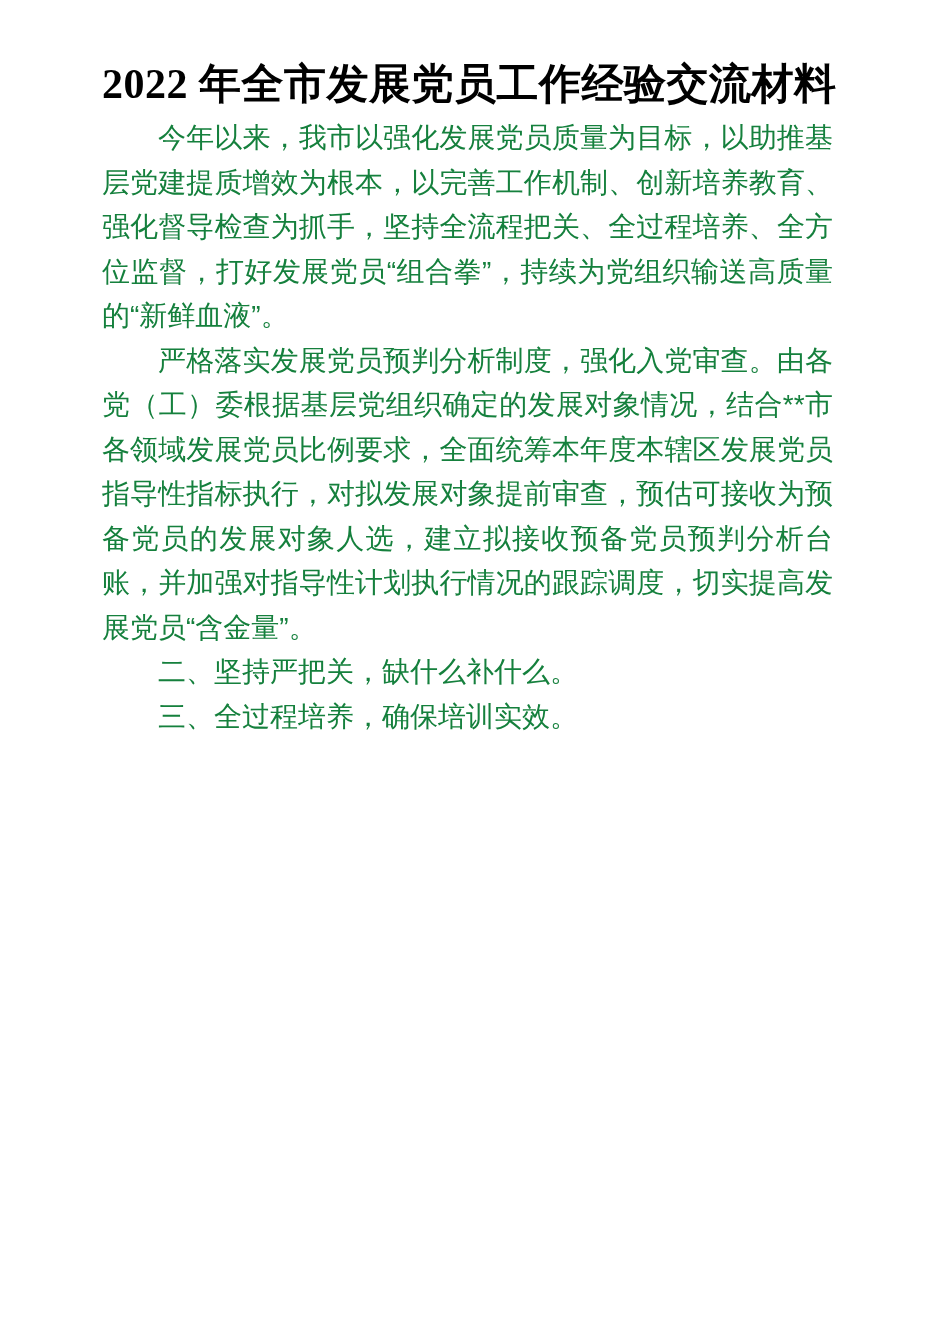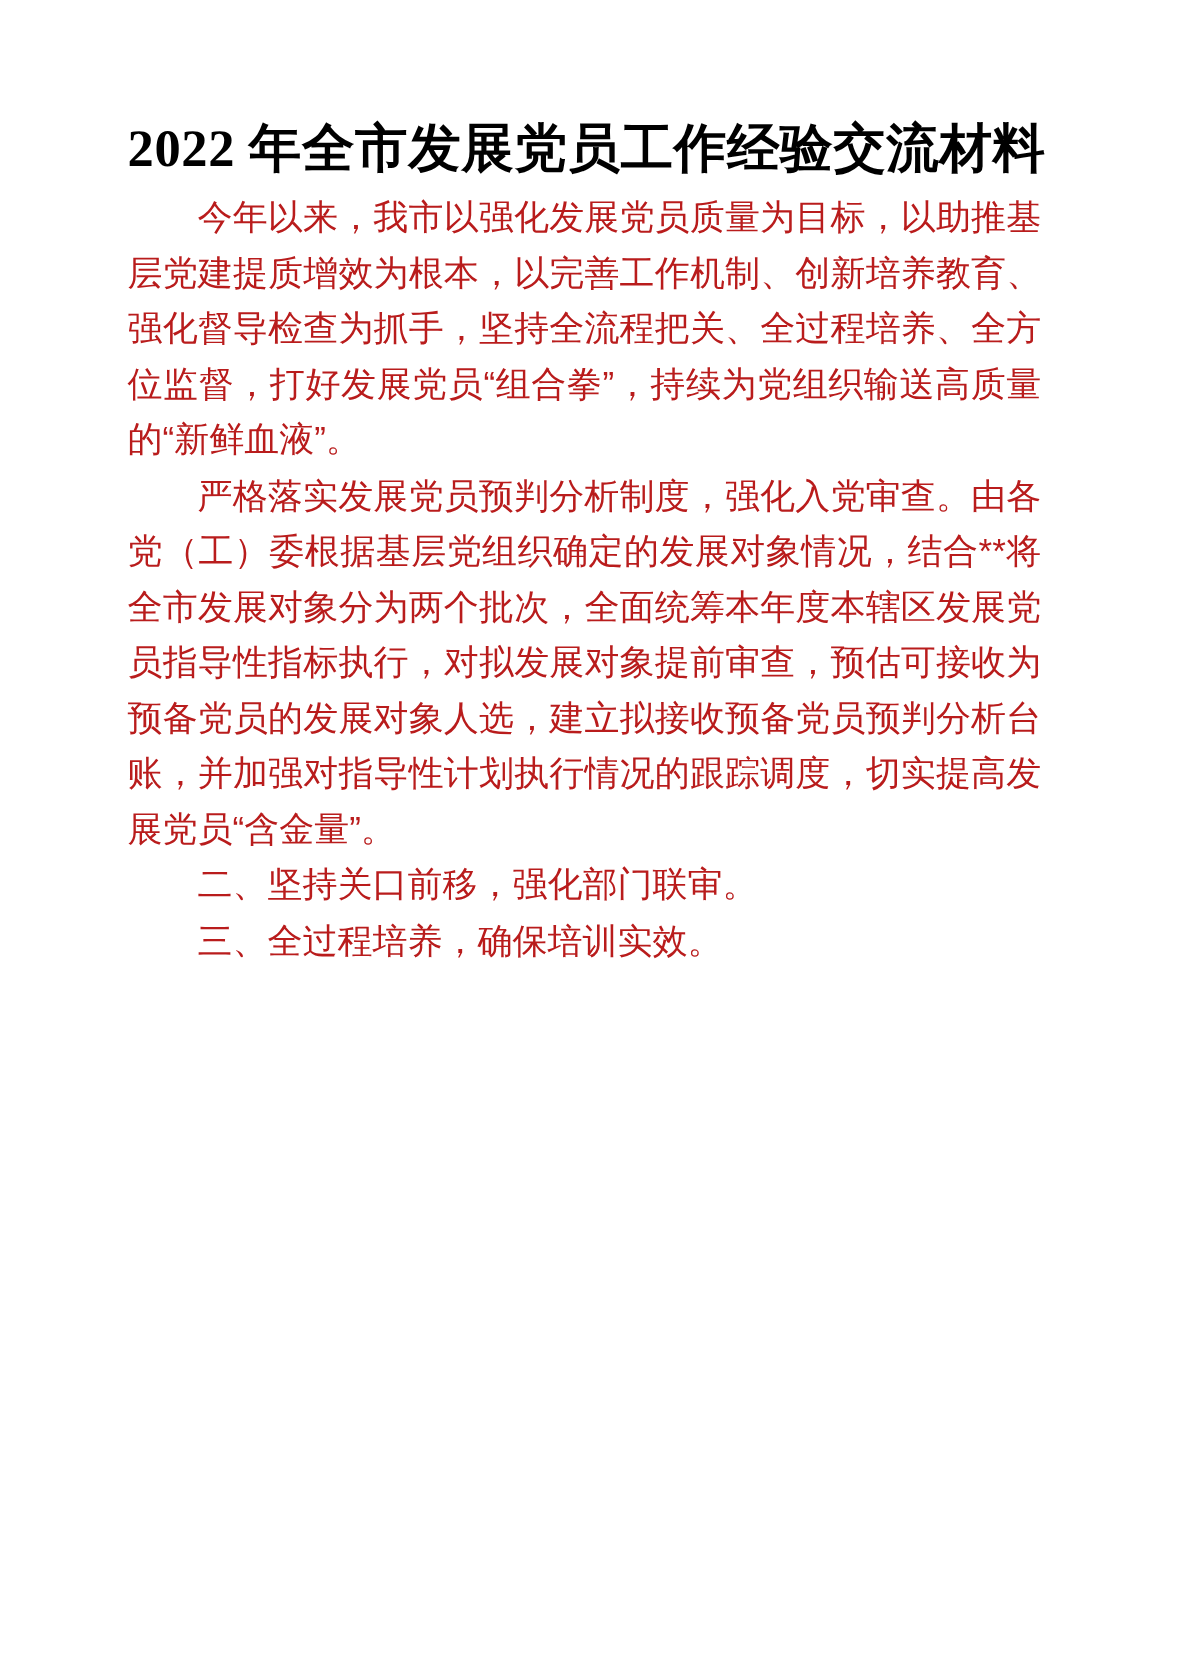--- a/index.html
+++ b/index.html
@@ -7,55 +7,55 @@
     padding: 0;
     background: #ffffff;
   }
   .page {
     position: relative;
     width: 950px;
     height: 1344px;
     background: #ffffff;
     overflow: hidden;
     box-sizing: border-box;
-    padding: 88px 117px 0 102px;
+    padding: 52px 117px 0 102px;
     color: #000000;
   }
   .doc-title {
     margin: 0;
     padding: 0;
     font-family: "Liberation Serif", serif;
     font-weight: 700;
     font-size: 42px;
     line-height: 64px;
     text-align: center;
     color: #000000;
     letter-spacing: 0.5px;
     white-space: nowrap;
   }
   .doc-body {
     font-family: "Liberation Sans", sans-serif;
     font-size: 28px;
     line-height: 44.5px;
-    color: #b91c1c;
+    color: #15803d;
   }
   .doc-body p {
     margin: 0;
     padding: 0;
     text-indent: 2em;
     text-align: justify;
     text-justify: inter-character;
     word-break: break-all;
   }
 </style>
 </head>
 <body>
 
 <div class="page">
   <h1 class="doc-title">2022 年全市发展党员工作经验交流材料</h1>
 
   <div class="doc-body">
     <p>今年以来，我市以强化发展党员质量为目标，以助推基层党建提质增效为根本，以完善工作机制、创新培养教育、强化督导检查为抓手，坚持全流程把关、全过程培养、全方位监督，打好发展党员“组合拳”，持续为党组织输送高质量的“新鲜血液”。</p>
-    <p>严格落实发展党员预判分析制度，强化入党审查。由各党（工）委根据基层党组织确定的发展对象情况，结合**将全市发展对象分为两个批次，全面统筹本年度本辖区发展党员指导性指标执行，对拟发展对象提前审查，预估可接收为预备党员的发展对象人选，建立拟接收预备党员预判分析台账，并加强对指导性计划执行情况的跟踪调度，切实提高发展党员“含金量”。</p>
-    <p>二、坚持关口前移，强化部门联审。</p>
+    <p>严格落实发展党员预判分析制度，强化入党审查。由各党（工）委根据基层党组织确定的发展对象情况，结合**市各领域发展党员比例要求，全面统筹本年度本辖区发展党员指导性指标执行，对拟发展对象提前审查，预估可接收为预备党员的发展对象人选，建立拟接收预备党员预判分析台账，并加强对指导性计划执行情况的跟踪调度，切实提高发展党员“含金量”。</p>
+    <p>二、坚持严把关，缺什么补什么。</p>
     <p>三、全过程培养，确保培训实效。</p>
   </div>
 </div>
 
 </body></html>

